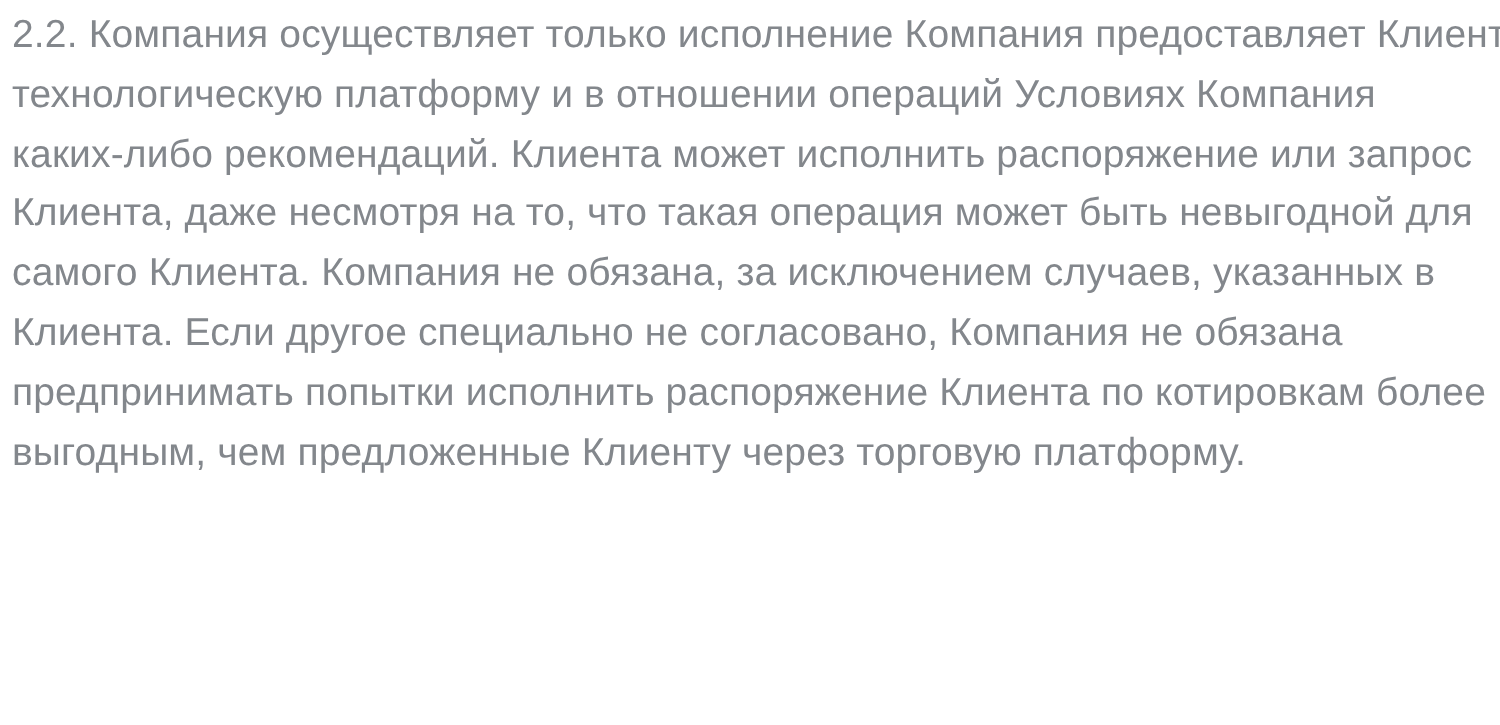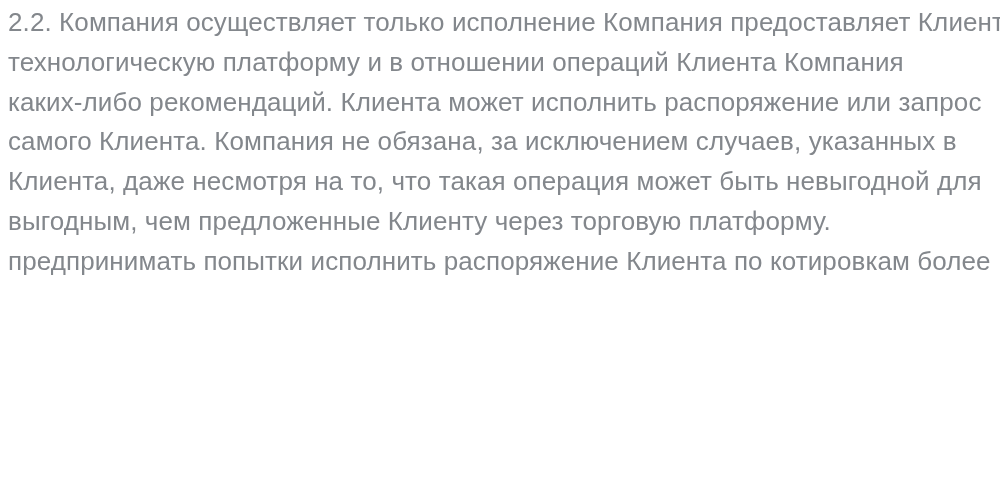--- a/index.html
+++ b/index.html
@@ -26,20 +26,21 @@
   .paragraph-line {
     white-space: nowrap;
   }
 </style>
 </head>
 <body>
 
 <div class="page">
   <div class="legal-paragraph">
     <div class="paragraph-line">2.2. Компания осуществляет только исполнение Компания предоставляет Клиенту</div>
-    <div class="paragraph-line">технологическую платформу и в отношении операций Клиента Компания</div>
+    <div class="paragraph-line">технологическую платформу и в отношении операций Условиях Компания</div>
     <div class="paragraph-line">каких-либо рекомендаций. Клиента может исполнить распоряжение или запрос</div>
+    <div class="paragraph-line">Клиента, даже несмотря на то, что такая операция может быть невыгодной для</div>
     <div class="paragraph-line">самого Клиента. Компания не обязана, за исключением случаев, указанных в</div>
-    <div class="paragraph-line">Клиента, даже несмотря на то, что такая операция может быть невыгодной для</div>
+    <div class="paragraph-line">Клиента. Если другое специально не согласовано, Компания не обязана</div>
+    <div class="paragraph-line">предпринимать попытки исполнить распоряжение Клиента по котировкам более</div>
     <div class="paragraph-line">выгодным, чем предложенные Клиенту через торговую платформу.</div>
-    <div class="paragraph-line">предпринимать попытки исполнить распоряжение Клиента по котировкам более</div>
   </div>
 </div>
 
 </body></html>

